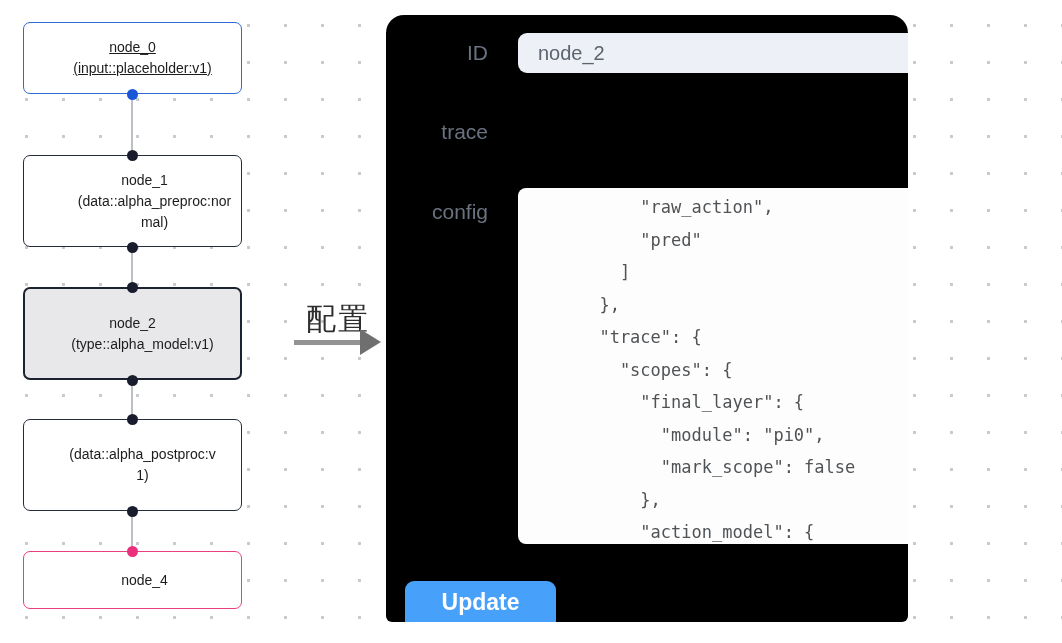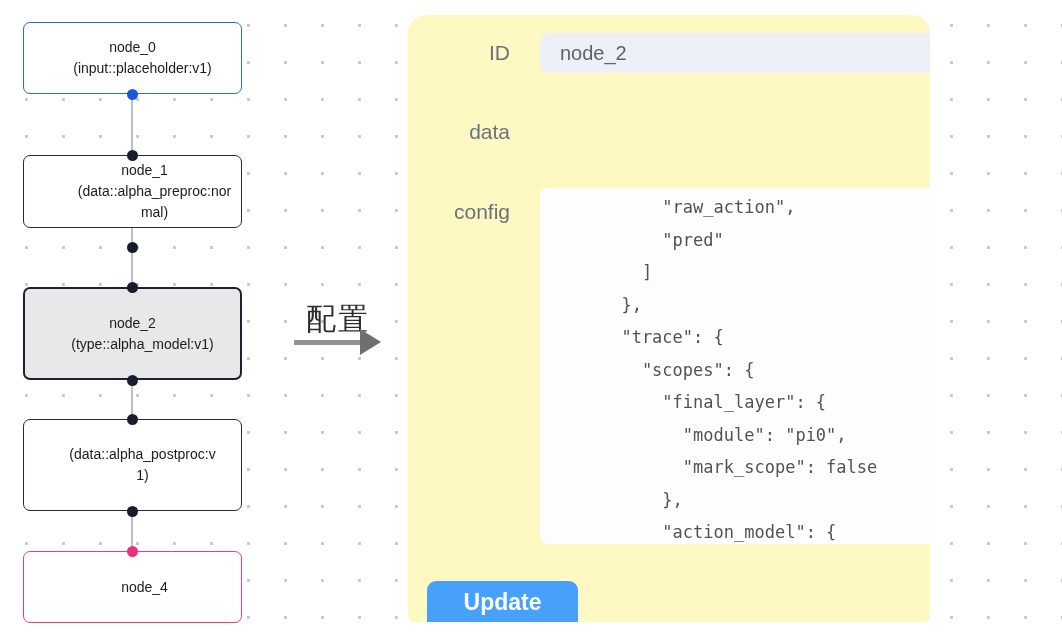--- a/index.html
+++ b/index.html
@@ -21,25 +21,25 @@
   }
   .node {
     position: absolute; left: 23px; width: 219px; z-index: 1;
     background: #ffffff; border: 1.6px solid #252b3b; border-radius: 7px;
     display: flex; align-items: center; justify-content: center;
     text-align: center; color: #1c1c1c; font-size: 14px; line-height: 21px;
   }
   .node-inner { width: 178px; word-break: break-all; }
   .node-name { display: block; }
   .node-type { display: block; margin-left: 20px; }
-  .node-0 { top: 22px;  height: 72px; border-color: #2d6ad4; }
-  .node-1 { top: 155px; height: 73px; padding-left: 24px; }
+  .node-0 { top: 22px;  height: 72px; border-color: #2d6ad4; text-decoration: underline; }
+  .node-1 { top: 155px; height: 92px; padding-left: 24px; }
   .node-2 { top: 287px; height: 93px; background: #e8e8ea; border-width: 2.5px; border-color: #1d2230; }
   .node-3 { top: 419px; height: 92px; }
-  .node-4 { top: 551px; height: 72px; border-color: #ea3f7e; padding-left: 24px; }
+  .node-4 { top: 551px; height: 58px; border-color: #ea3f7e; padding-left: 24px; }
   .port {
     position: absolute; width: 11px; height: 11px; border-radius: 50%;
     background: #181c2c; left: 127px; z-index: 2;
   }
   .port-blue { background: #1a56d6; }
   .port-pink { background: #ea2f7d; }
 
   
   .edge-label {
     position: absolute; left: 306px; top: 299px; font-size: 30px;
@@ -50,22 +50,22 @@
     background: #939393; z-index: 3;
   }
   .arrow-head {
     position: absolute; left: 360px; top: 329px; width: 0; height: 0; z-index: 3;
     border-top: 13px solid transparent; border-bottom: 13px solid transparent;
     border-left: 21px solid #6f6f6f;
   }
 
   
   .panel {
-    position: absolute; left: 408px; top: 15px; width: 522px; height: 607px;
-    background: #fef9c3; border-radius: 18px 18px 6px 6px; overflow: hidden;
+    position: absolute; left: 386px; top: 15px; width: 522px; height: 607px;
+    background: #000000; border-radius: 18px 18px 6px 6px; overflow: hidden;
     z-index: 4;
   }
   .field-label {
     position: absolute; left: 20px; width: 82px; text-align: right;
     color: #6a7280; font-size: 21px;
   }
   .label-id     { top: 26px; }
   .label-type   { top: 105px; }
   .label-config { top: 185px; }
   .text-input {
@@ -157,21 +157,21 @@
 
   <div class="edge-label">配置</div>
   <div class="arrow-line"></div>
   <div class="arrow-head"></div>
 </div>
 
 <div class="panel">
   <div class="field-label label-id">ID</div>
   <input class="text-input input-id" type="text" value="node_2" style="">
 
-  <div class="field-label label-type">data</div>
+  <div class="field-label label-type">trace</div>
 
   <div class="field-label label-config">config</div>
   <div class="config-box">
     <pre class="config-text">          "raw_action",
           "pred"
         ]
       },
       "trace": {
         "scopes": {
           "final_layer": {

